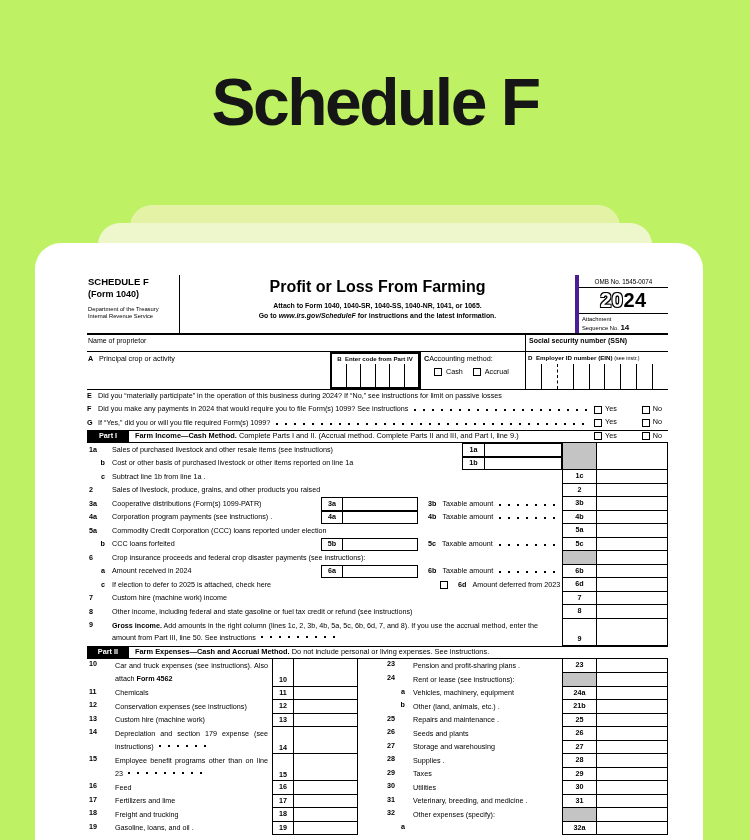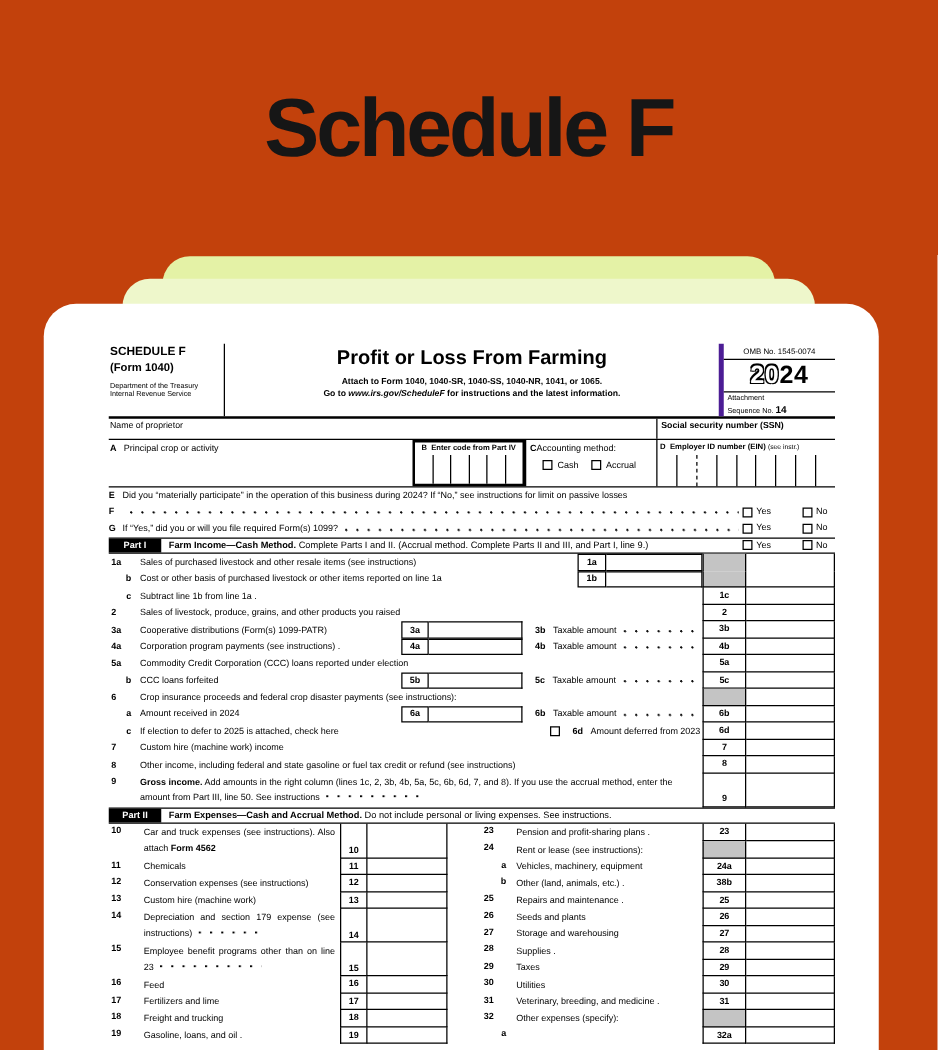--- a/index.html
+++ b/index.html
@@ -1,17 +1,17 @@
 <!DOCTYPE html>
 <html><head>
 <meta charset="utf-8">
 <style>
   * { margin:0; padding:0; box-sizing:border-box; }
   html,body { width:750px; height:840px; }
-  .page { position:relative; width:750px; height:840px; background:#c2410c; overflow:hidden;
+  .page { position:relative; width:750px; height:840px; background:#bef264; overflow:hidden;
           font-family:"Liberation Sans", sans-serif; color:#000; }
   .big-title { position:absolute; top:64px; left:0; width:100%; text-align:center;
                font-size:66px; font-weight:bold; color:#161616; letter-spacing:-2.5px; }
   .band1 { position:absolute; left:130px; top:205px; width:490px; height:110px; background:#e4f2a6; border-radius:22px; }
   .band2 { position:absolute; left:98px; top:223px; width:554px; height:110px; background:#eef7cb; border-radius:22px; }
   .card  { position:absolute; left:35px; top:243px; width:668px; height:597px; background:#fff; border-radius:26px 26px 0 0; }
   .form  { position:absolute; left:52px; top:32px; width:581px; font-size:7.2px; line-height:1.15; }
 
   .b { font-weight:bold; }
   .i { font-style:italic; }
@@ -215,20 +215,21 @@
               <span>Yes</span>
             </span>
           <span class="opt">
               <span class="cb"></span>
               <span>No</span>
             </span>
         </span>
       </div>
       <div class="qrow">
         <span class="letter">F</span>
+        <span class="qt">Did you make any payments in 2024 that would require you to file Form(s) 1099? See instructions</span>
         <span class="dots"></span>
         <span class="yn">
           <span class="opt">
               <span class="cb"></span>
               <span>Yes</span>
             </span>
           <span class="opt">
               <span class="cb"></span>
               <span>No</span>
             </span>
@@ -544,21 +545,21 @@
               </span>
             <span class="cellnum">24a</span>
             <span class="amt"></span>
           </div>
           <div class="p2row">
             <span class="ln2 sub">b</span>
             <span class="d2">
                 <span>Other (land, animals, etc.) .</span>
                 <span class="dots"></span>
               </span>
-            <span class="cellnum">38b</span>
+            <span class="cellnum">21b</span>
             <span class="amt"></span>
           </div>
           <div class="p2row">
             <span class="ln2">25</span>
             <span class="d2">
                 <span>Repairs and maintenance .</span>
                 <span class="dots"></span>
               </span>
             <span class="cellnum">25</span>
             <span class="amt"></span>

